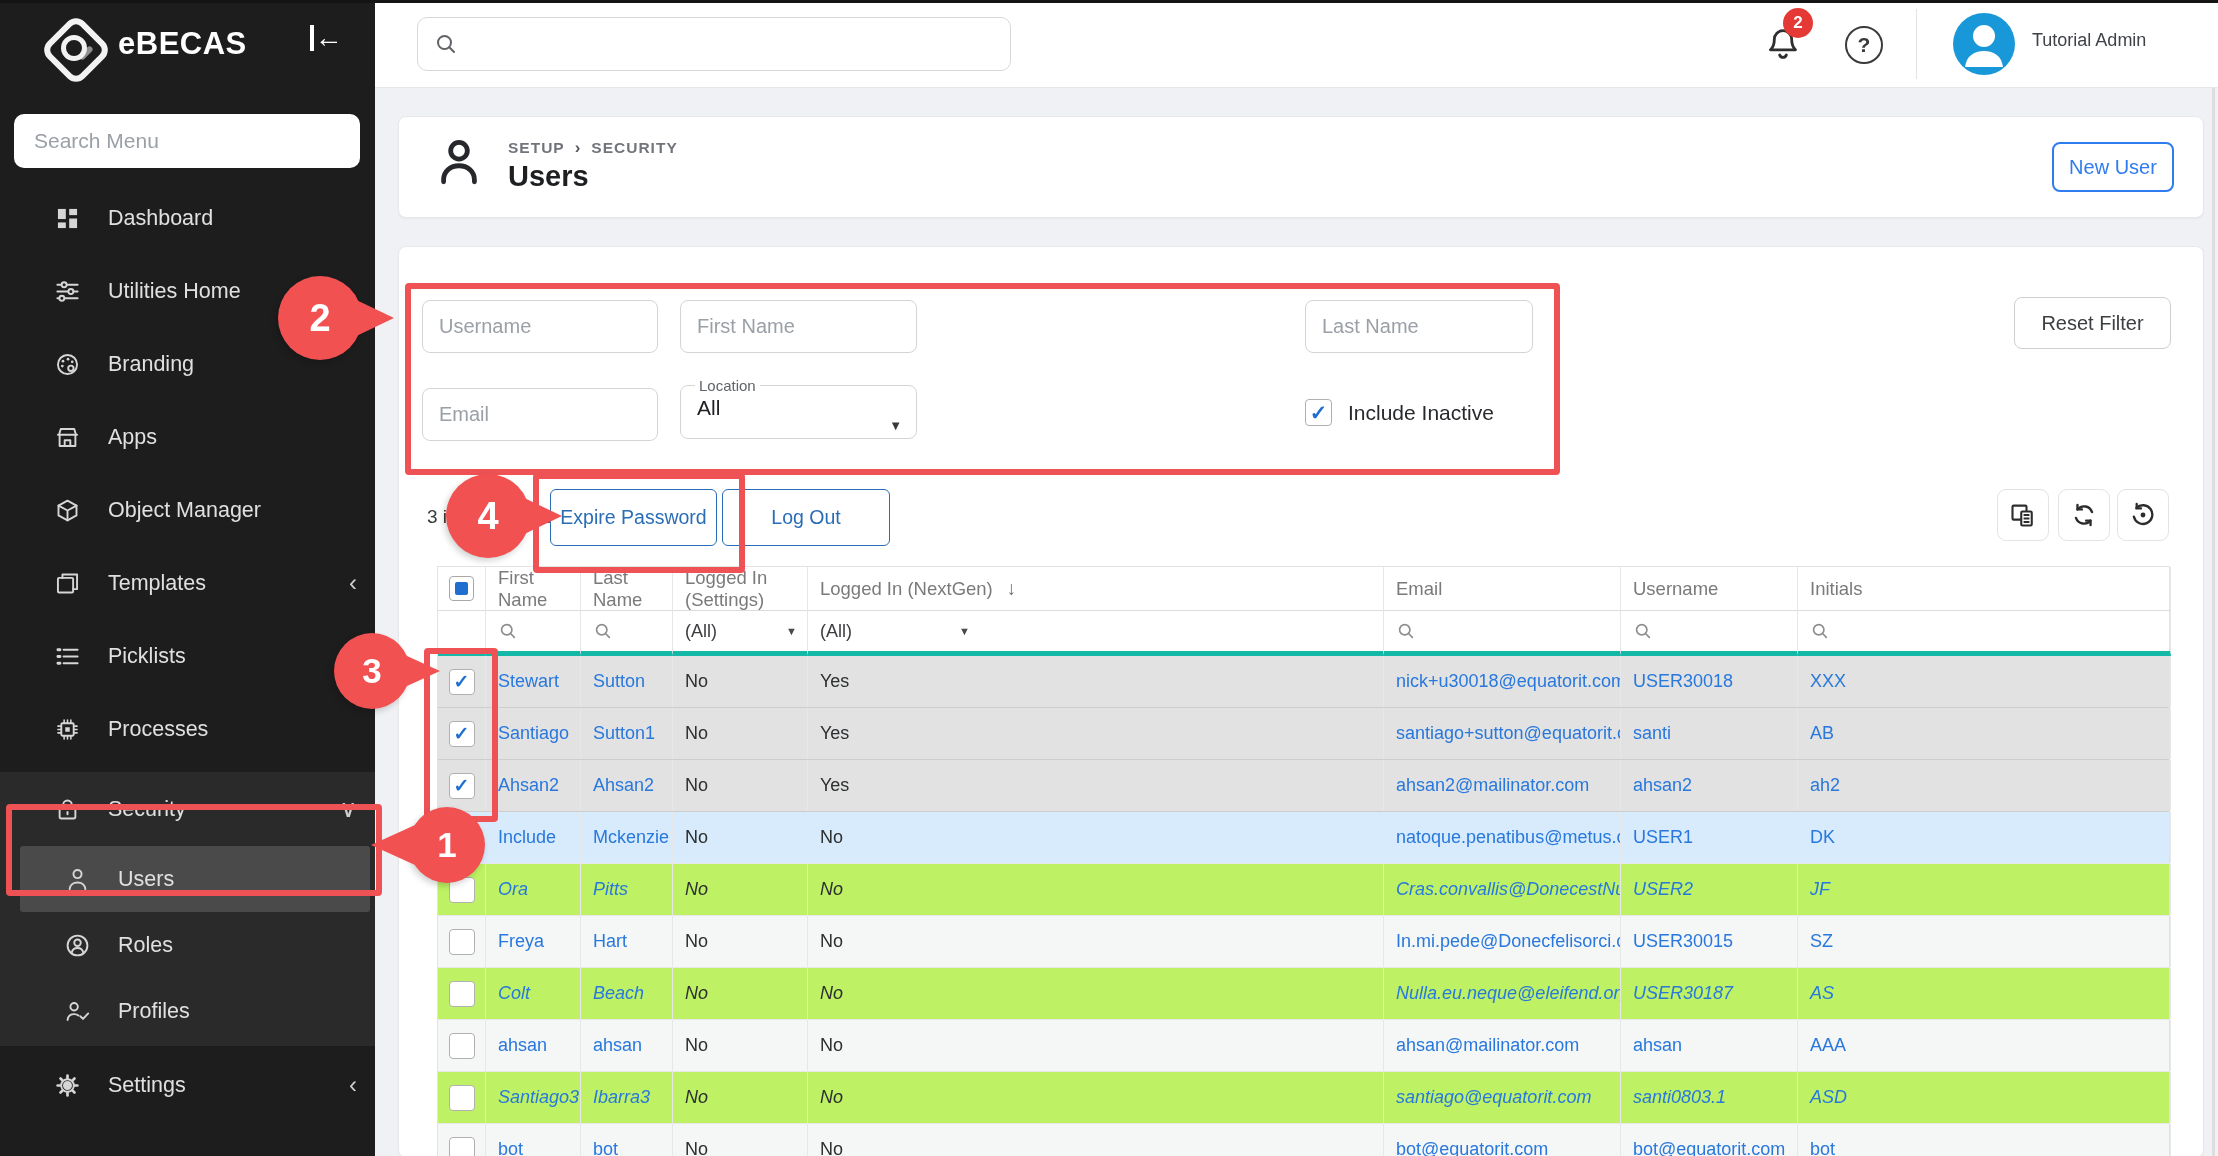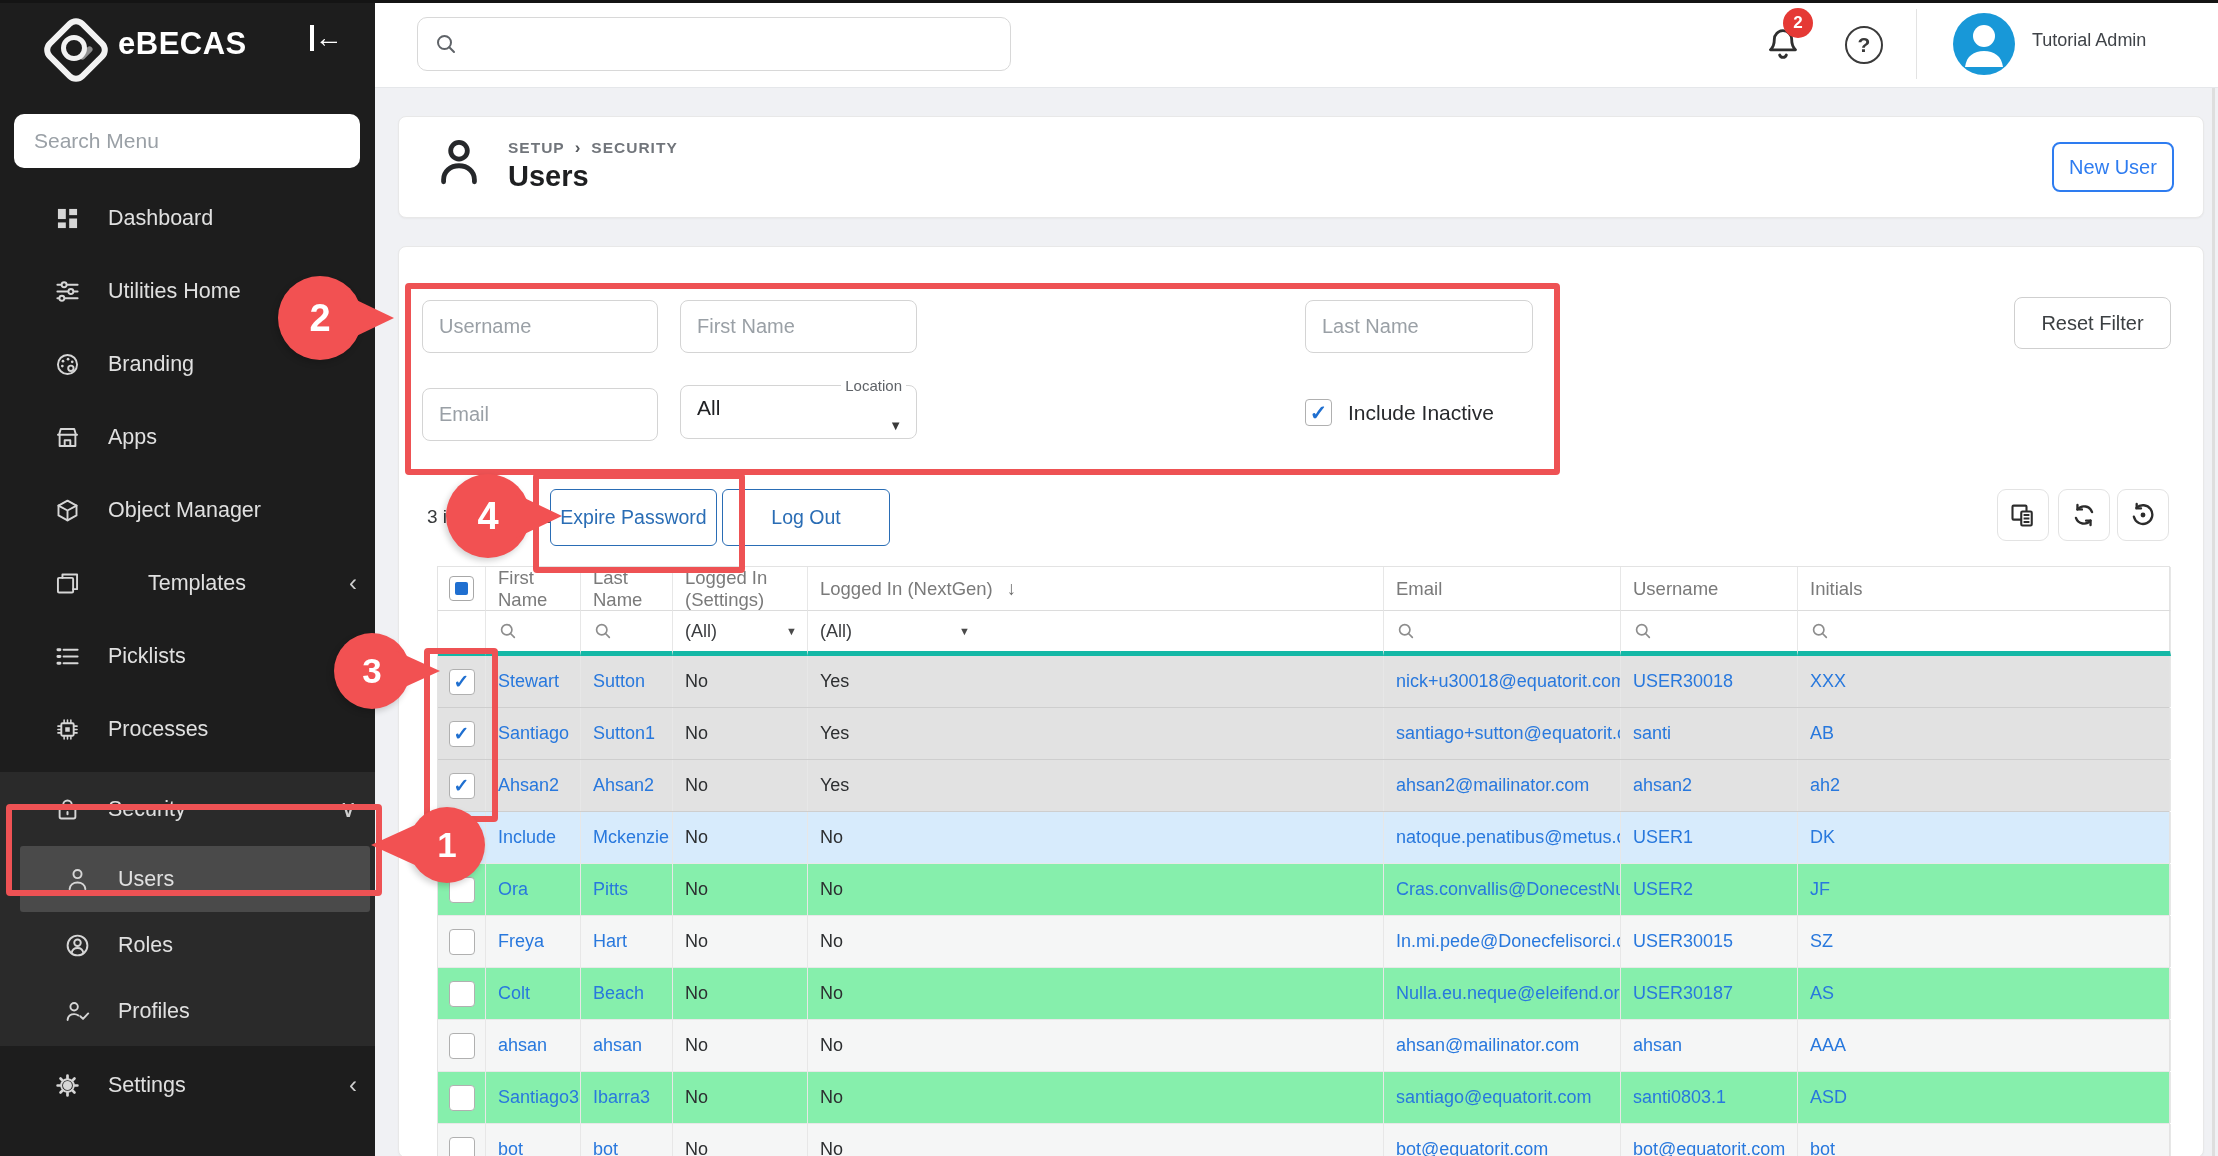--- a/index.html
+++ b/index.html
@@ -67,41 +67,41 @@
   .expire-btn{left:550px;top:489px;width:167px;height:57px;}
   .logout-btn{left:722px;top:489px;width:168px;height:57px;}
   .tool-btn{top:489px;width:52px;height:52px;border:1px solid #e3e3e3;border-radius:9px;}
   
   .f-input{position:absolute;height:53px;border:1px solid #d4d4d4;border-radius:8px;font-size:20px;
            padding:0 16px;box-sizing:border-box;color:#333;outline:none;background:#fff;
            font-family:"Liberation Sans",sans-serif;}
   .f-input::placeholder{color:#9aa0a6;}
   .f-location{left:680px;top:377px;width:237px;height:62px;border:1px solid #d4d4d4;border-radius:8px;
               margin:0;padding:0 12px;position:absolute;box-sizing:border-box;background:#fff;cursor:pointer;}
-  .f-location legend{font-size:15px;color:#5f6368;padding:0 4px;margin-left:2px;text-align:right;}
+  .f-location legend{font-size:15px;color:#5f6368;padding:0 4px;margin-left:2px;}
   .loc-val{font-size:21px;color:#202124;margin:2px 0 0 4px;}
   .loc-arrow{position:absolute;right:14px;top:24px;font-size:13px;color:#3a3a3a;}
   .chk{width:27px;height:27px;background:#fff;border:1.5px solid #b0b0b0;border-radius:4px;display:flex;
        align-items:center;justify-content:center;box-sizing:border-box;cursor:pointer;}
   .chk.on{color:#1f6fd0;font-size:21px;font-weight:bold;}
   .inactive-wrap{left:1305px;top:399px;display:flex;align-items:center;gap:16px;}
   .inactive-label{font-size:21px;color:#27292c;}
   .sel-text{left:427px;top:506px;font-size:19px;color:#37393b;}
   
   .table{left:437px;top:566px;width:1733px;background:#fff;border:1px solid #e3e3e3;border-bottom:none;box-sizing:border-box;}
   .trow{display:flex;}
   .tcell{box-sizing:border-box;border-right:1px solid #e7e7e7;display:flex;align-items:center;overflow:hidden;}
   .thead .tcell{height:44px;color:#7a7a7a;font-size:18.5px;padding-left:12px;border-bottom:1px solid #dcdcdc;}
   .tfilter .tcell{height:45px;border-bottom:5px solid #14b8a6;padding-left:12px;color:#3b3d40;font-size:18px;}
   .tbody .tcell{height:51px;font-size:18px;padding-left:12px;}
   .tbody .trow{border-bottom:1px solid #e8e8e8;}
   .trow.selected{background:#e2e2e2;border-bottom:1px solid #cecece;}
   .trow.focused{background:#d7ebfc;}
   .trow.stripe{background:#f5f6f6;}
-  .trow.white{background:#86efac;}
+  .trow.white{background:#bef264;font-style:italic;}
   .cell-center{justify-content:center;padding-left:0 !important;}
   .link{color:#2878dd;cursor:pointer;}
   .plain{color:#2c2e30;}
   .cb{width:26px;height:26px;border:1.5px solid #b0b0b0;border-radius:4px;background:#fff;display:flex;
       align-items:center;justify-content:center;box-sizing:border-box;cursor:pointer;}
   .cb.on{color:#1f6fd0;font-size:19px;font-weight:bold;}
   .cb-ind{width:25px;height:25px;border:1.5px solid #a8a8a8;border-radius:4px;background:#fff;display:flex;
           align-items:center;justify-content:center;box-sizing:border-box;cursor:pointer;}
   .cb-ind .sq{width:13px;height:13px;background:#1f6fd0;border-radius:2px;}
   .sort-arrow{margin-left:14px;color:#6f6f6f;font-size:19px;}
@@ -191,21 +191,21 @@
       </div>
       <div class="abs nav-item" style="top: 477px;">
         <span class="ic">
           <svg viewBox="0 0 24 24" width="27" height="27" fill="none" stroke="#d6d6d6" stroke-width="1.7" stroke-linecap="round" stroke-linejoin="round">
             <path d="M12 3.2 20 7.6v8.8L12 20.8 4 16.4V7.6Z"></path>
             <path d="M4 7.6 12 12l8-4.4M12 12v8.8"></path>
           </svg>
         </span>
         <span>Object Manager</span>
       </div>
-      <div class="abs nav-item" style="top: 550px; gap: 40px;">
+      <div class="abs nav-item" style="top: 550px;">
         <span class="ic">
           <svg viewBox="0 0 24 24" width="27" height="27" fill="none" stroke="#d6d6d6" stroke-width="1.7" stroke-linecap="round" stroke-linejoin="round">
             <rect x="3.5" y="7" width="13.5" height="13" rx="1"></rect>
             <path d="M7.5 7V4h13v13h-3.5"></path>
           </svg>
         </span>
         <span>Templates</span>
         <span class="nav-chev">‹</span>
       </div>
       <div class="abs nav-item" style="top: 623px;">

